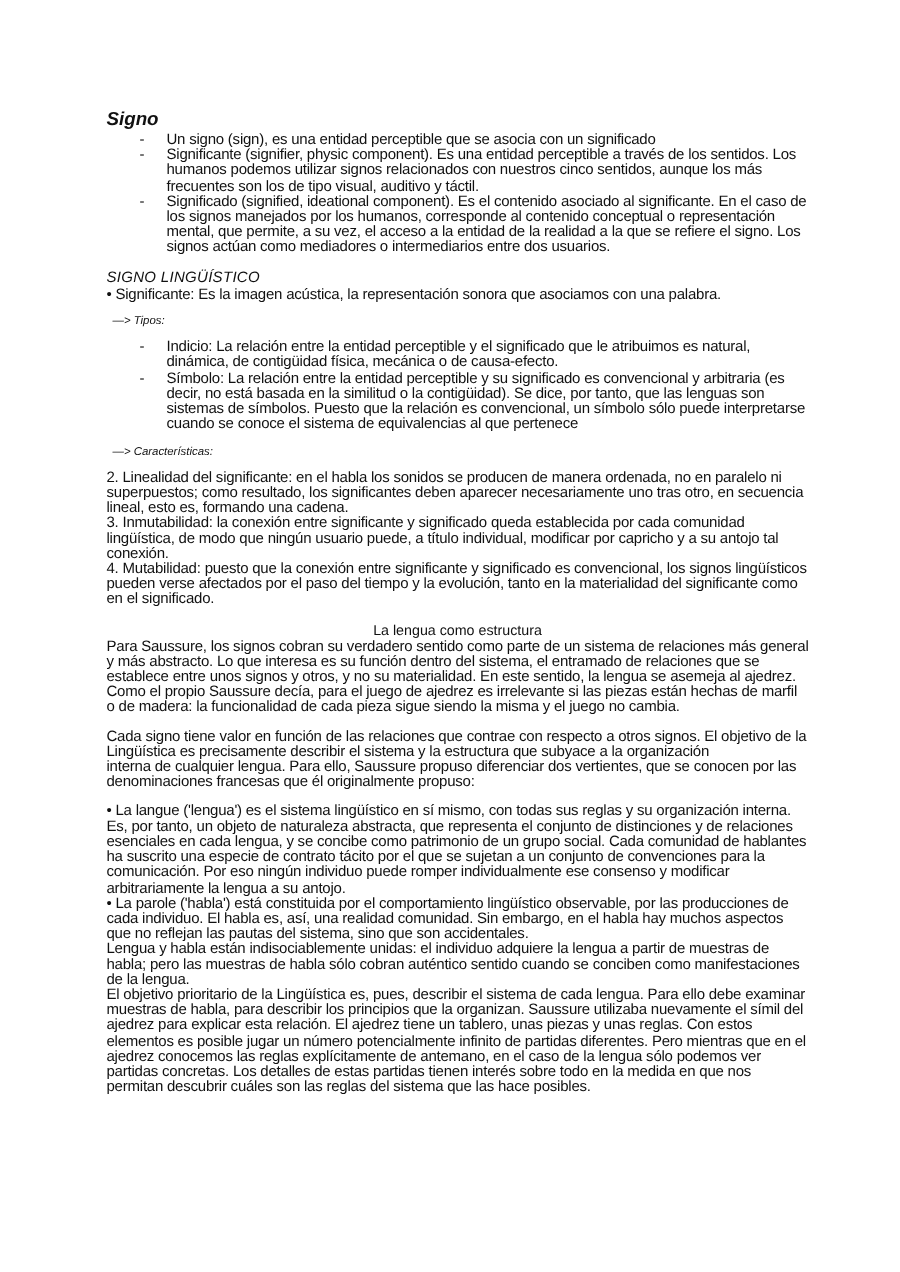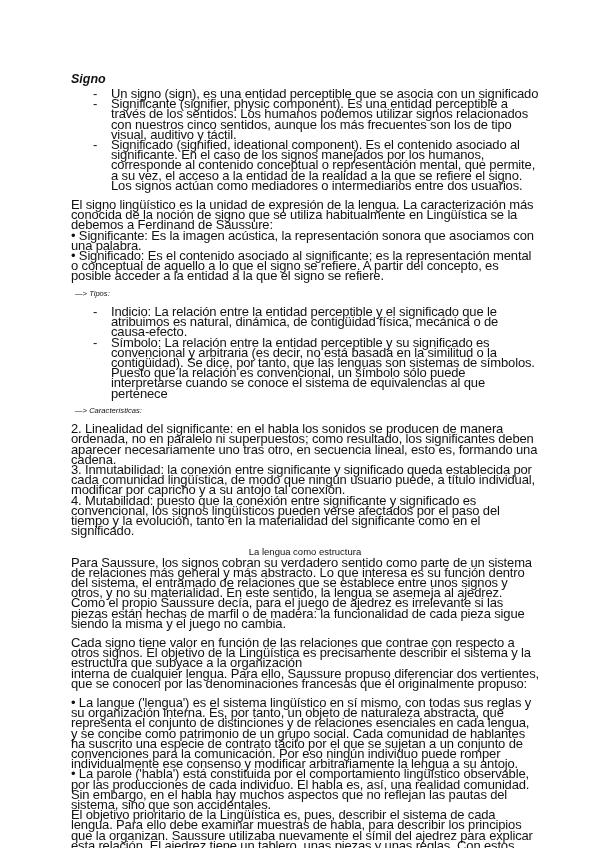--- a/index.html
+++ b/index.html
@@ -1,19 +1,19 @@
 <!DOCTYPE html>
 <html><head>
 <meta charset="utf-8">
 <style>
   html, body { margin: 0; padding: 0; background: #ffffff; }
   body { width: 600px; height: 848px; position: relative; overflow: hidden;
          font-family: "Liberation Sans", sans-serif; color: #111; }
   .page { position: absolute; left: 71px; top: 72px; width: 468px; }
-  .p { font-size: 13px; line-height: 10.2px; letter-spacing: -0.15px; margin: 0; }
+  .p { font-size: 10px; line-height: 10.2px; letter-spacing: -0.15px; margin: 0; }
   h1.title { font-size: 12.5px; font-weight: bold; font-style: italic; margin: 0 0 3px 0; line-height: 14px; }
   h2.sec { font-size: 10px; font-style: italic; font-weight: normal; margin: 0; line-height: 12px; letter-spacing: 0.2px; }
   h2.sec2 { font-size: 9.5px; font-style: normal; font-weight: normal; margin: 0; line-height: 12px; text-align: center; }
   ul.dash { list-style: none; margin: 0; padding: 0 0 0 22px; }
   ul.dash li { position: relative; padding-left: 18px; }
   ul.dash li::before { content: "-"; position: absolute; left: 0; top: 0; }
   .arrow { font-style: italic; padding-left: 4px; font-size: 7.6px; line-height: 10.2px; }
   .gap-m { height: 9px; }
 </style>
 </head>
@@ -23,38 +23,38 @@
 
   <h1 class="title">Signo</h1>
   <ul class="dash p">
     <li>Un signo (sign), es una entidad perceptible que se asocia con un significado</li>
     <li>Significante (signifier, physic component). Es una entidad perceptible a través de los sentidos. Los humanos podemos utilizar signos relacionados con nuestros cinco sentidos, aunque los más frecuentes son los de tipo visual, auditivo y táctil.</li>
     <li>Significado (signified, ideational component). Es el contenido asociado al significante. En el caso de los signos manejados por los humanos, corresponde al contenido conceptual o representación mental, que permite, a su vez, el acceso a la entidad de la realidad a la que se refiere el signo. Los signos actúan como mediadores o intermediarios entre dos usuarios.</li>
   </ul>
 
   <div class="gap-m"></div>
 
-  <p class="p">El signo lingüístico es la unidad de expresión de la lengua. La caracterización más conocida de la noción de signo que se utiliza habitualmente en Lingüística se la debemos a Ferdinand de Saussure:</p>
+  <h2 class="sec">SIGNO LINGÜÍSTICO</h2>
   <p class="p">• Significante: Es la imagen acústica, la representación sonora que asociamos con una palabra.</p>
-  <p class="p">• Significado: Es el contenido asociado al significante; es la representación mental o conceptual de aquello a lo que el signo se refiere. A partir del concepto, es posible acceder a la entidad a la que el signo se refiere.</p>
   <p class="arrow">—&gt; Tipos:</p>
   <ul class="dash p">
     <li>Indicio: La relación entre la entidad perceptible y el significado que le atribuimos es natural, dinámica, de contigüidad física, mecánica o de causa-efecto.</li>
     <li>Símbolo: La relación entre la entidad perceptible y su significado es convencional y arbitraria (es decir, no está basada en la similitud o la contigüidad). Se dice, por tanto, que las lenguas son sistemas de símbolos. Puesto que la relación es convencional, un símbolo sólo puede interpretarse cuando se conoce el sistema de equivalencias al que pertenece</li>
   </ul>
   <p class="arrow">—&gt; Características:</p>
   <p class="p">2. Linealidad del significante: en el habla los sonidos se producen de manera ordenada, no en paralelo ni superpuestos; como resultado, los significantes deben aparecer necesariamente uno tras otro, en secuencia lineal, esto es, formando una cadena.</p>
   <p class="p">3. Inmutabilidad: la conexión entre significante y significado queda establecida por cada comunidad lingüística, de modo que ningún usuario puede, a título individual, modificar por capricho y a su antojo tal conexión.</p>
   <p class="p">4. Mutabilidad: puesto que la conexión entre significante y significado es convencional, los signos lingüísticos pueden verse afectados por el paso del tiempo y la evolución, tanto en la materialidad del significante como en el significado.</p>
 
   <div class="gap-m"></div>
 
   <h2 class="sec2">La lengua como estructura</h2>
   <p class="p">Para Saussure, los signos cobran su verdadero sentido como parte de un sistema de relaciones más general y más abstracto. Lo que interesa es su función dentro del sistema, el entramado de relaciones que se establece entre unos signos y otros, y no su materialidad. En este sentido, la lengua se asemeja al ajedrez. Como el propio Saussure decía, para el juego de ajedrez es irrelevante si las piezas están hechas de marfil o de madera: la funcionalidad de cada pieza sigue siendo la misma y el juego no cambia.</p>
   <div class="gap-m"></div>
   <p class="p"> Cada signo tiene valor en función de las relaciones que contrae con respecto a otros signos. El objetivo de la Lingüística es precisamente describir el sistema y la estructura que subyace a la organización</p>
   <p class="p">interna de cualquier lengua. Para ello, Saussure propuso diferenciar dos vertientes, que se conocen por las denominaciones francesas que él originalmente propuso:</p>
   <div class="gap-m"></div>
   <p class="p">• La langue ('lengua') es el sistema lingüístico en sí mismo, con todas sus reglas y su organización interna. Es, por tanto, un objeto de naturaleza abstracta, que representa el conjunto de distinciones y de relaciones esenciales en cada lengua, y se concibe como patrimonio de un grupo social. Cada comunidad de hablantes ha suscrito una especie de contrato tácito por el que se sujetan a un conjunto de convenciones para la comunicación. Por eso ningún individuo puede romper individualmente ese consenso y modificar arbitrariamente la lengua a su antojo.</p>
   <p class="p">• La parole ('habla') está constituida por el comportamiento lingüístico observable, por las producciones de cada individuo. El habla es, así, una realidad comunidad. Sin embargo, en el habla hay muchos aspectos que no reflejan las pautas del sistema, sino que son accidentales.</p>
+  <p class="p">Lengua y habla están indisociablemente unidas: el individuo adquiere la lengua a partir de muestras de habla; pero las muestras de habla sólo cobran auténtico sentido cuando se conciben como manifestaciones de la lengua.</p>
   <p class="p">El objetivo prioritario de la Lingüística es, pues, describir el sistema de cada lengua. Para ello debe examinar muestras de habla, para describir los principios que la organizan. Saussure utilizaba nuevamente el símil del ajedrez para explicar esta relación. El ajedrez tiene un tablero, unas piezas y unas reglas. Con estos elementos es posible jugar un número potencialmente infinito de partidas diferentes. Pero mientras que en el ajedrez conocemos las reglas explícitamente de antemano, en el caso de la lengua sólo podemos ver partidas concretas. Los detalles de estas partidas tienen interés sobre todo en la medida en que nos permitan descubrir cuáles son las reglas del sistema que las hace posibles.</p>
 
 </div>
 
 </body></html>

